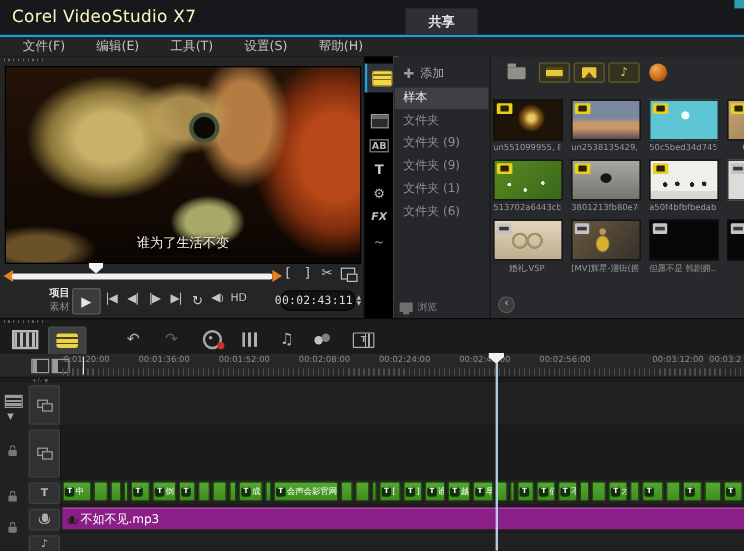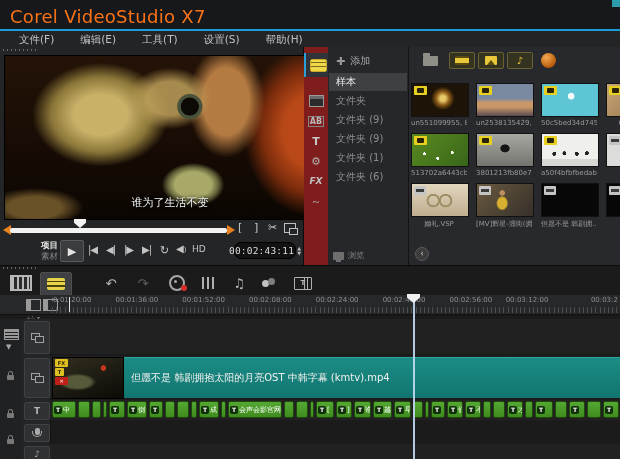--- a/index.html
+++ b/index.html
@@ -4,21 +4,21 @@
 <style>
   html,body{margin:0;padding:0;background:#101010;}
   body{width:620px;height:459px;position:relative;overflow:hidden;
        font-family:"DejaVu Sans","Liberation Sans",sans-serif;color:#c8c8c8;
        -webkit-font-smoothing:antialiased;}
   .abs{position:absolute;}
   .flex{display:flex;align-items:center;}
 
   
   #titlebar{left:0;top:0;width:620px;height:29px;background:#17181b;border-bottom:2px solid #1c9ed9;}
-  #app-title{left:10px;top:6px;font-size:18px;color:#f97316;letter-spacing:.3px;}
+  #app-title{left:10px;top:6px;font-size:14px;color:#fef9c3;letter-spacing:.3px;}
   #view-tabs{left:338px;top:7px;display:flex;gap:2px;position:absolute;}
   .tab{width:60px;height:22px;background:#2e3033;color:#e4e4e4;font-size:11px;font-weight:bold;
        display:flex;align-items:center;justify-content:center;cursor:default;}
   .tab.active{background:#1c9ed9;color:#fff;}
   #corner-accent{right:0;top:0;width:8px;height:7px;background:#2b9dad;}
 
   
   #menubar{left:0;top:31px;width:620px;height:16px;background:#232426;border-bottom:1px solid #0a0a0a;display:flex;padding-left:6px;}
   .menu-item{font-size:10.5px;color:#c2c2c2;line-height:16px;padding:0 13px;}
 
@@ -31,41 +31,41 @@
   
   #video-frame{left:4px;top:8px;width:295px;height:163px;border:1px solid #000;
     background:
       radial-gradient(ellipse 46px 32px at 57% 79%, #a8a868 0 40%, #62623a 55%, rgba(20,12,5,0) 68%),
       radial-gradient(circle 15px at 56% 31%, #0d0a05 0 58%, #48523a 62% 80%, rgba(0,0,0,0) 88%),
       radial-gradient(ellipse 60px 44px at 50% 26%, rgba(190,160,90,.85) 0 38%, rgba(0,0,0,0) 70%),
       radial-gradient(ellipse 95px 72px at 29% 36%, #c9b168 0 28%, #8a7638 52%, rgba(40,24,8,0) 72%),
       radial-gradient(ellipse 55px 80px at 67% 28%, rgba(196,134,72,.9) 0 42%, rgba(0,0,0,0) 70%),
       radial-gradient(ellipse 90px 112px at 93% 46%, #b84818 0 32%, #7c2c0c 55%, rgba(20,8,2,0) 76%),
       radial-gradient(ellipse 70px 28px at 9% 93%, #6a5228 0 38%, rgba(0,0,0,0) 70%),
-      linear-gradient(180deg,#241307 0%,#160b04 60%,#0b0602 100%); padding-left: 35px;}
+      linear-gradient(180deg,#241307 0%,#160b04 60%,#0b0602 100%);}
   #subtitle{left:0;right:0;bottom:9px;text-align:center;font-size:11px;color:#f2f2f2;text-shadow:0 1px 2px #000,0 0 4px #000;}
   #scrub-bar{left:10px;top:181px;width:217px;height:5px;background:#f2f2f2;border-radius:2px;}
   .tri-l{left:3px;top:178px;width:0;height:0;border-top:5px solid transparent;border-bottom:5px solid transparent;border-right:8px solid #e8821e;}
   .tri-r{left:227px;top:178px;width:0;height:0;border-top:5px solid transparent;border-bottom:5px solid transparent;border-left:8px solid #e8821e;}
   #scrub-thumb{left:74px;top:172px;width:12px;height:9px;background:#f4f4f4;
     clip-path:polygon(0 0,100% 0,100% 42%,50% 100%,0 42%);}
   .trim-ic{top:174px;color:#c8c8c8;font-size:11px;}
   .ico-enlarge{width:10px;height:8px;border:1px solid #c0c0c0;position:relative;}
   .ico-enlarge::after{content:"";position:absolute;right:-3px;bottom:-3px;width:7px;height:5px;border:1px solid #c0c0c0;background:#242527;}
   .mode-lbl{right:245px;text-align:right;font-size:8.5px;line-height:9px;}
   #play-btn{left:60px;top:193px;width:22px;height:20px;background:#3a3c3e;border:1px solid #5a5a5a;border-radius:2px;
     color:#e4e4e4;font-size:11px;display:flex;align-items:center;justify-content:center;}
   .nav-btn{top:197px;color:#c4c4c4;font-size:10px;letter-spacing:-1px;}
   #timecode-box{left:234px;top:195px;width:60px;height:15px;background:#121212;border:1px solid #000;border-radius:7px;
     display:flex;align-items:center;justify-content:center;gap:3px;}
   #timecode{font-family:"DejaVu Sans Mono","Liberation Mono",monospace;font-size:9.5px;color:#dcdcdc;letter-spacing:.2px;}
   #tc-spin{font-size:5px;color:#bbb;line-height:5px;}
 
   
-  #lib-strip{left:0;top:0;width:24px;height:218px;background:#7f1d1d;border-right:4px solid #fdba74;}
+  #lib-strip{left:0;top:0;width:24px;height:218px;background:#000000;border-right:4px solid #fdba74;}
   .strip-cell{position:absolute;left:0;width:24px;height:22px;display:flex;align-items:center;justify-content:center;color:#b0b0b0;}
   .strip-cell.active{background:#30343a;border-left:2px solid #2a9fd8;}
   .ico-media{width:15px;height:11px;border:1px solid #caa82a;border-radius:2px;
     background:linear-gradient(180deg,#f0d848 0 2px,#7a6a20 2px 3px,#f0d848 3px 6px,#7a6a20 6px 7px,#f0d848 7px 11px);}
   .ico-board{width:13px;height:10px;border:1px solid #9a9a9a;background:linear-gradient(180deg,#6a6a6a 0 3px,#2c2c2e 3px);}
   .t-ab{font-size:8px;font-weight:bold;color:#b8b8b8;border:1px solid #888;padding:0 1px;line-height:9px;}
   .t-T{font-size:11px;font-weight:bold;color:#c8c8c8;}
   .t-gear{font-size:11px;color:#b0b0b0;}
   .t-fx{font-size:9px;font-weight:bold;font-style:italic;color:#c0c0c0;}
   .t-path{font-size:11px;color:#b0b0b0;}
@@ -176,20 +176,21 @@
   #playhead-line{left:413px;top:296px;width:2px;height:163px;background:rgba(195,220,245,.9);position:absolute;z-index:5;}
   #playhead-thumb{left:407px;top:294px;width:13px;height:9px;background:#f0f0f0;z-index:6;
     clip-path:polygon(0 0,100% 0,100% 40%,50% 100%,0 40%);position:absolute;}
 </style>
 </head>
 <body>
 
 <div class="abs" id="titlebar">
   <div class="abs" id="app-title">Corel VideoStudio X7</div>
   <div id="view-tabs">
+      <div class="tab">共享</div>
     </div>
   <div class="abs" id="corner-accent"></div>
 </div>
 
 <div class="abs" id="menubar">
     <div class="menu-item">文件(F)</div>
     <div class="menu-item">编辑(E)</div>
     <div class="menu-item">工具(T)</div>
     <div class="menu-item">设置(S)</div>
     <div class="menu-item">帮助(H)</div>
@@ -391,21 +392,21 @@
     <div class="ico-trk" style="left:43px;"></div>
     <div id="ruler-area">
       <div id="tick-strip"></div>
     <span class="tick-lbl" style="left: 18px;">00:01:20:00</span>
         <span class="tick-lbl" style="left: 84.8px;">00:01:36:00</span>
         <span class="tick-lbl" style="left: 151.6px;">00:01:52:00</span>
         <span class="tick-lbl" style="left: 218.4px;">00:02:08:00</span>
         <span class="tick-lbl" style="left: 285.2px;">00:02:24:00</span>
         <span class="tick-lbl" style="left: 352px;">00:02:40:00</span>
         <span class="tick-lbl" style="left: 418.8px;">00:02:56:00</span>
-        <span class="tick-lbl" style="left: 475px;">00:03:12:00</span>
+        <span class="tick-lbl" style="left: 513px;">00:03:12:00</span>
         <span class="tick-lbl" style="left: 552.4px;">00:03:2</span>
       </div>
   </div>
   <div class="abs" id="ruler-marker"></div>
   <div id="track-size">+/- ▾</div>
 
   <div id="tl-leftcol">
     <div class="ico-filmlist" style="left:4px;top:10px;"></div>
     <div class="abs" style="left:6px;top:24px;font-size:7px;color:#a8a8a8;">▼</div>
     <div class="abs ico-lock" style="left:7px;top:56px;"></div>
@@ -425,32 +426,20 @@
       </div>
     <div class="head-box" style="top:105px;height:16px;">
         <span class="ico-mic"></span>
       </div>
     <div class="head-box" style="top:127px;height:14px;font-size:9px;">
         <span>♪</span>
       </div>
   </div>
 
   <div class="trow" id="row-video"></div>
-  <div class="trow" id="row-overlay">
-    <div id="clip-thumb">
-      <div style="position:absolute;left:2px;top:1px;">
-        <div class="cbadge cb-fx">FX</div>
-        <div class="cbadge cb-t">T</div>
-        <div class="cbadge cb-mute">✕</div>
-      </div>
-    </div>
-    <div id="clip-teal">
-      <span class="lbl">但愿不是 韩剧拥抱太阳的月亮OST 中韩字幕 (kmtv).mp4</span>
-    </div>
-  </div>
   <div class="trow" id="row-title">
     <div id="title-strip">
         <div class="tseg" style="width: 24px;">
           <span class="tb">T</span>
           <span class="tt">中</span>
         </div>
         <div class="tseg" style="width: 12px;"></div>
         <div class="tseg" style="width: 9px;"></div>
         <div class="tseg" style="width: 4px;"></div>
         <div class="tseg" style="width: 16px;">
@@ -524,17 +513,23 @@
         <div class="tseg" style="width: 12px;"></div>
         <div class="tseg" style="width: 16px;">
           <span class="tb">T</span>
         </div>
         <div class="tseg" style="width: 14px;"></div>
         <div class="tseg" style="width: 16px;">
           <span class="tb">T</span>
         </div>
       </div>
   </div>
+  <div class="trow" id="row-voice">
+    <div id="clip-purple">
+      <span class="ico-micd"></span>
+      <span class="lbl">不如不见.mp3</span>
+    </div>
+  </div>
   <div class="trow" id="row-music"></div>
 </div>
 
 <div id="playhead-line"></div>
 <div id="playhead-thumb"></div>
 
 </body></html>

